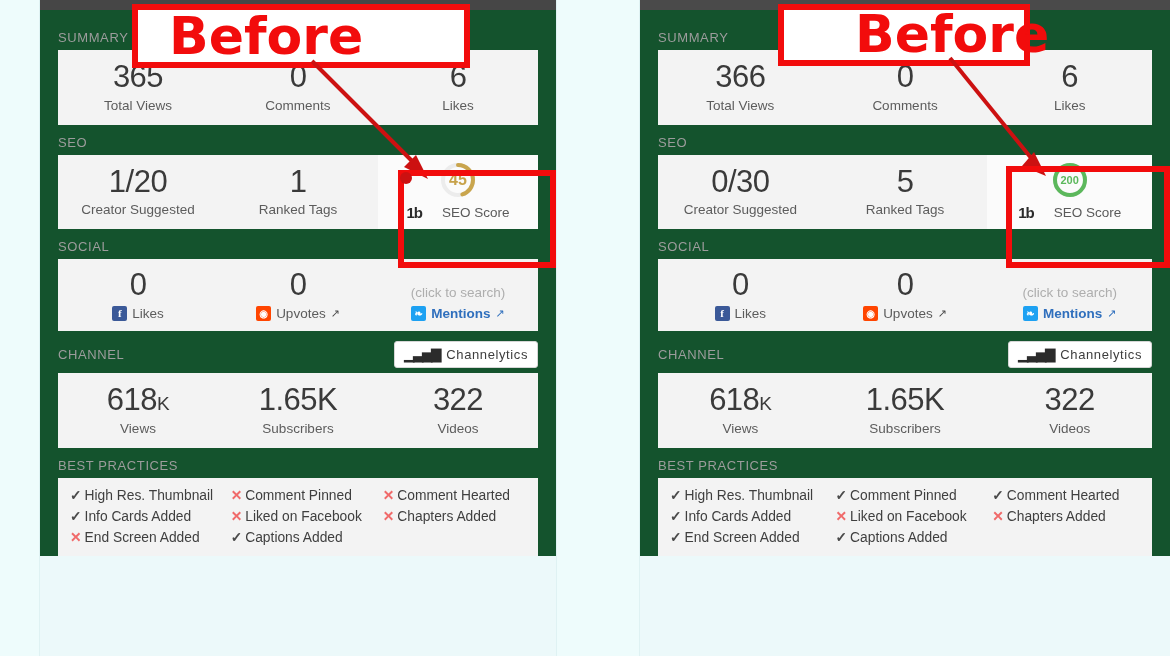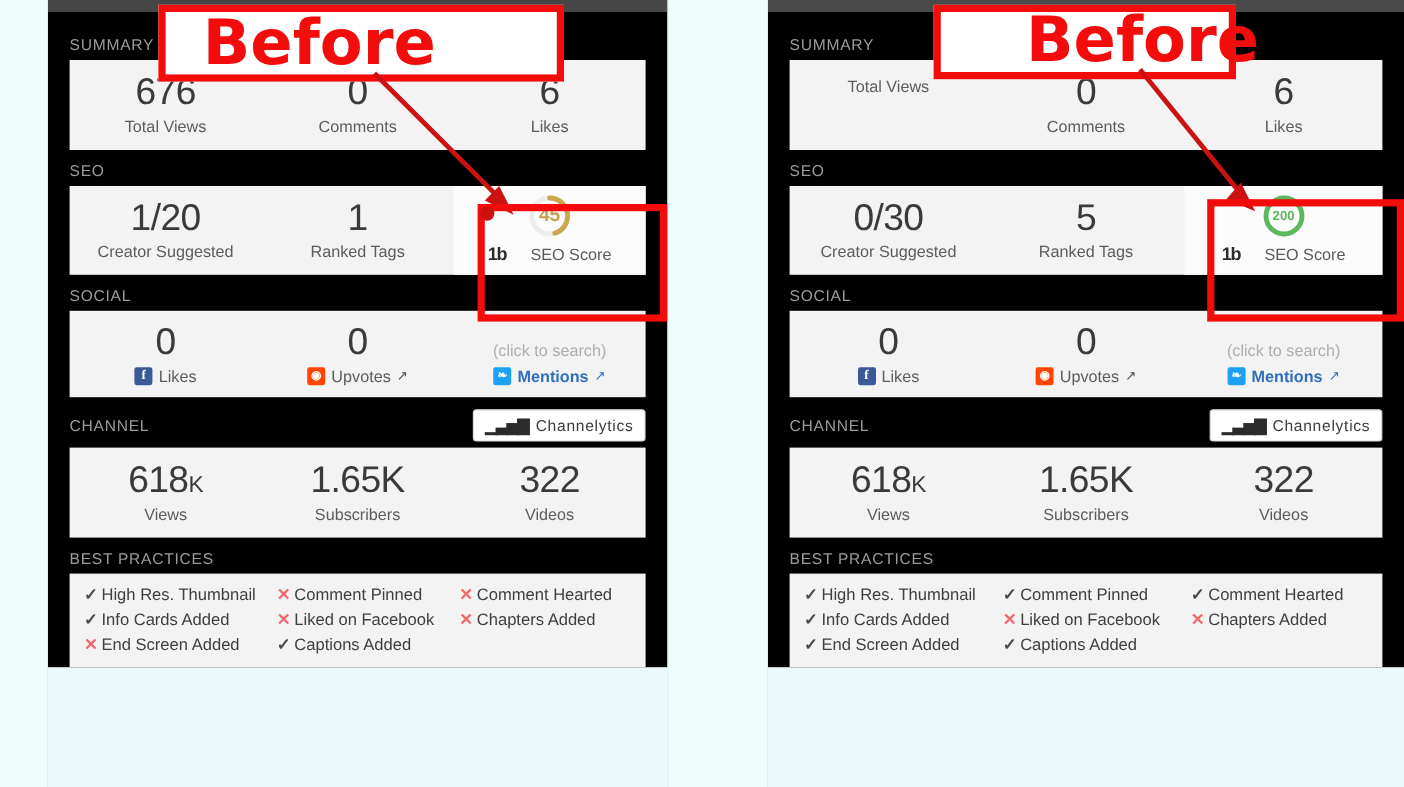--- a/index.html
+++ b/index.html
@@ -15,21 +15,21 @@
     background: #ecf9fa;
   }
   
   .gutter-left  { position:absolute; left:0;    top:0; width:40px;  height:656px; background:#eefcfc; }
   .gutter-mid   { position:absolute; left:556px;top:0; width:84px;  height:656px; background:#eefcfc; }
   .seam { position:absolute; top:0; width:1px; height:656px; background:#dff2f3; }
 
   .panel {
     position: absolute;
     top: 0;
-    background: #000000;
+    background: #14532d;
     overflow: hidden;
   }
   .panel.left  { left: 40px;  width: 516px; }
   .panel.right { left: 640px; width: 530px; }
 
   .topbar { height: 10px; background: #464646; width:100%; }
   .panel.right .topbar { background: #4a4a4a; }
 
   .body-pad { padding: 10px 18px 0 18px; }
 
@@ -167,21 +167,21 @@
   <div class="seam" style="left:556px"></div>
   <div class="seam" style="left:639px"></div>
 
   <div id="panels-host">
       <div class="panel left">
         <div class="topbar"></div>
         <div class="body-pad">
           <div class="sec-label">SUMMARY</div>
           <div class="card">
             <div class="cell">
-              <div class="big">676</div>
+              <div class="big">365</div>
               <div class="sub">Total Views</div>
             </div>
             <div class="cell">
               <div class="big">0</div>
               <div class="sub">Comments</div>
             </div>
             <div class="cell">
               <div class="big">6</div>
               <div class="sub">Likes</div>
             </div>
@@ -269,20 +269,21 @@
             <div class="bp-item"><span class="mk ok">✓</span><span>Captions Added</span></div>
           </div>
         </div>
       </div>
       <div class="panel right">
         <div class="topbar"></div>
         <div class="body-pad">
           <div class="sec-label">SUMMARY</div>
           <div class="card">
             <div class="cell">
+              <div class="big">366</div>
               <div class="sub">Total Views</div>
             </div>
             <div class="cell">
               <div class="big">0</div>
               <div class="sub">Comments</div>
             </div>
             <div class="cell">
               <div class="big">6</div>
               <div class="sub">Likes</div>
             </div>

